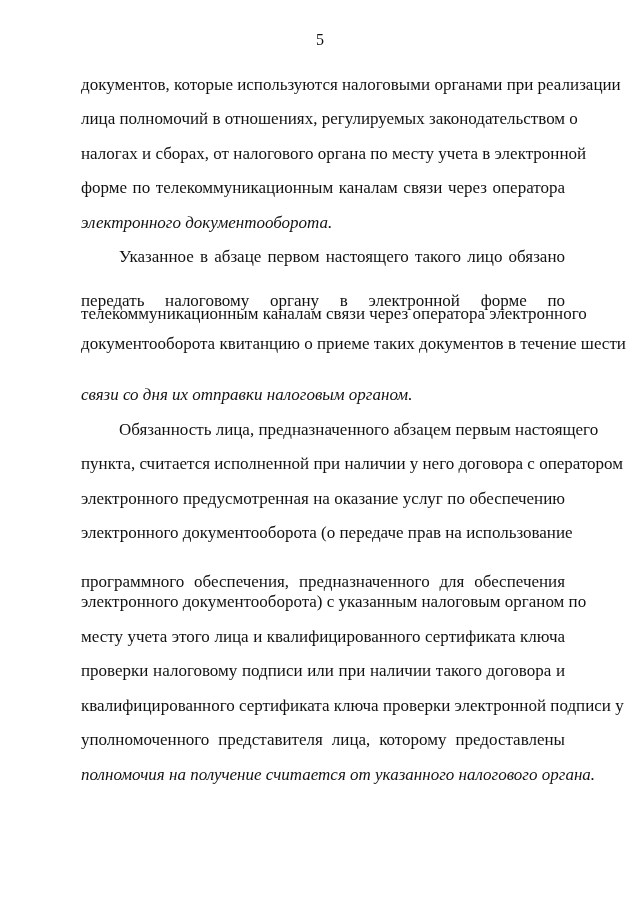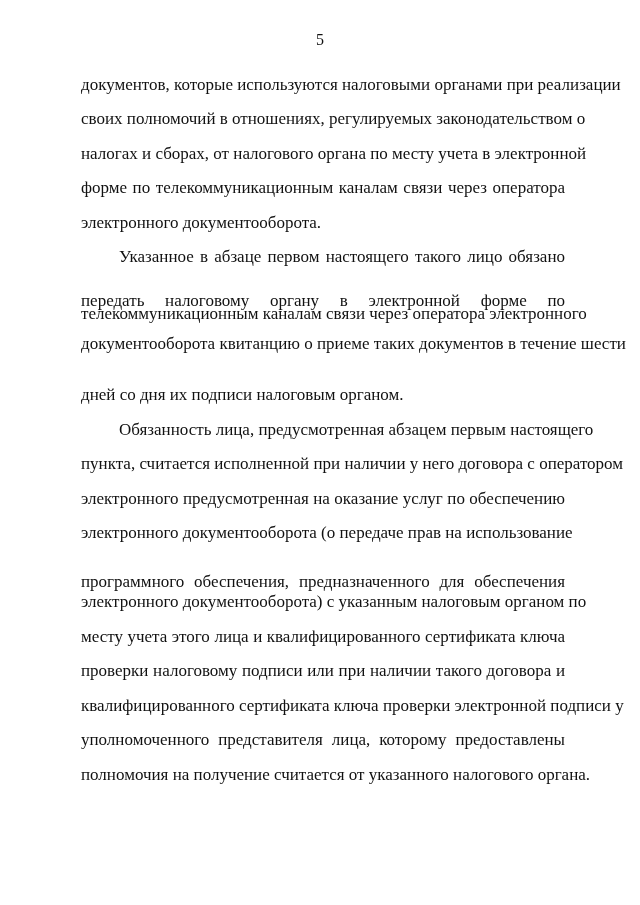--- a/index.html
+++ b/index.html
@@ -2,47 +2,47 @@
 <html><head>
   <meta charset="utf-8">
   <style>
     html, body { margin: 0; padding: 0; background: #ffffff; }
     body { width: 640px; height: 905px; position: relative; overflow: hidden;
            font-family: "Liberation Serif", "DejaVu Serif", serif; color: #111; }
     .page-number { position: absolute; top: 31px; left: 0; width: 640px; text-align: center;
                    font-size: 16px; }
     .line { position: absolute; left: 81px; width: 484px; font-size: 17px; line-height: 20px;
             white-space: nowrap; text-align: justify; text-align-last: justify; }
-    .line.last { text-align-last: left; }
+    .line.last { text-align-last: left; font-style: italic; }
     .line.indent { left: 119px; width: 446px; }
   </style>
 </head>
 <body>
 
 <div>
   <div class="page-number">5</div>
 
   <div>
     <div class="line" style="top:75px">документов, которые используются налоговыми органами при реализации</div>
-    <div class="line" style="top:109px">своих полномочий в отношениях, регулируемых законодательством о</div>
+    <div class="line" style="top:109px">лица полномочий в отношениях, регулируемых законодательством о</div>
     <div class="line" style="top:144px">налогах и сборах, от налогового органа по месту учета в электронной</div>
     <div class="line" style="top:178px">форме по телекоммуникационным каналам связи через оператора</div>
     <div class="line last" style="top:213px">электронного документооборота.</div>
   </div>
 
   <div>
     <div class="line indent" style="top:247px">Указанное в абзаце первом настоящего такого лицо обязано</div>
     <div class="line" style="top:291px">передать налоговому органу в электронной форме по</div>
     <div class="line" style="top:304px">телекоммуникационным каналам связи через оператора электронного</div>
     <div class="line" style="top:334px">документооборота квитанцию о приеме таких документов в течение шести</div>
-    <div class="line last" style="top:385px">дней со дня их подписи налоговым органом.</div>
+    <div class="line last" style="top:385px">связи со дня их отправки налоговым органом.</div>
   </div>
 
   <div>
-    <div class="line indent" style="top:420px">Обязанность лица, предусмотренная абзацем первым настоящего</div>
+    <div class="line indent" style="top:420px">Обязанность лица, предназначенного абзацем первым настоящего</div>
     <div class="line" style="top:454px">пункта, считается исполненной при наличии у него договора с оператором</div>
     <div class="line" style="top:489px">электронного предусмотренная на оказание услуг по обеспечению</div>
     <div class="line" style="top:523px">электронного документооборота (о передаче прав на использование</div>
     <div class="line" style="top:572px">программного обеспечения, предназначенного для обеспечения</div>
     <div class="line" style="top:592px">электронного документооборота) с указанным налоговым органом по</div>
     <div class="line" style="top:627px">месту учета этого лица и квалифицированного сертификата ключа</div>
     <div class="line" style="top:661px">проверки налоговому подписи или при наличии такого договора и</div>
     <div class="line" style="top:696px">квалифицированного сертификата ключа проверки электронной подписи у</div>
     <div class="line" style="top:730px">уполномоченного представителя лица, которому предоставлены</div>
     <div class="line last" style="top:765px">полномочия на получение считается от указанного налогового органа.</div>

